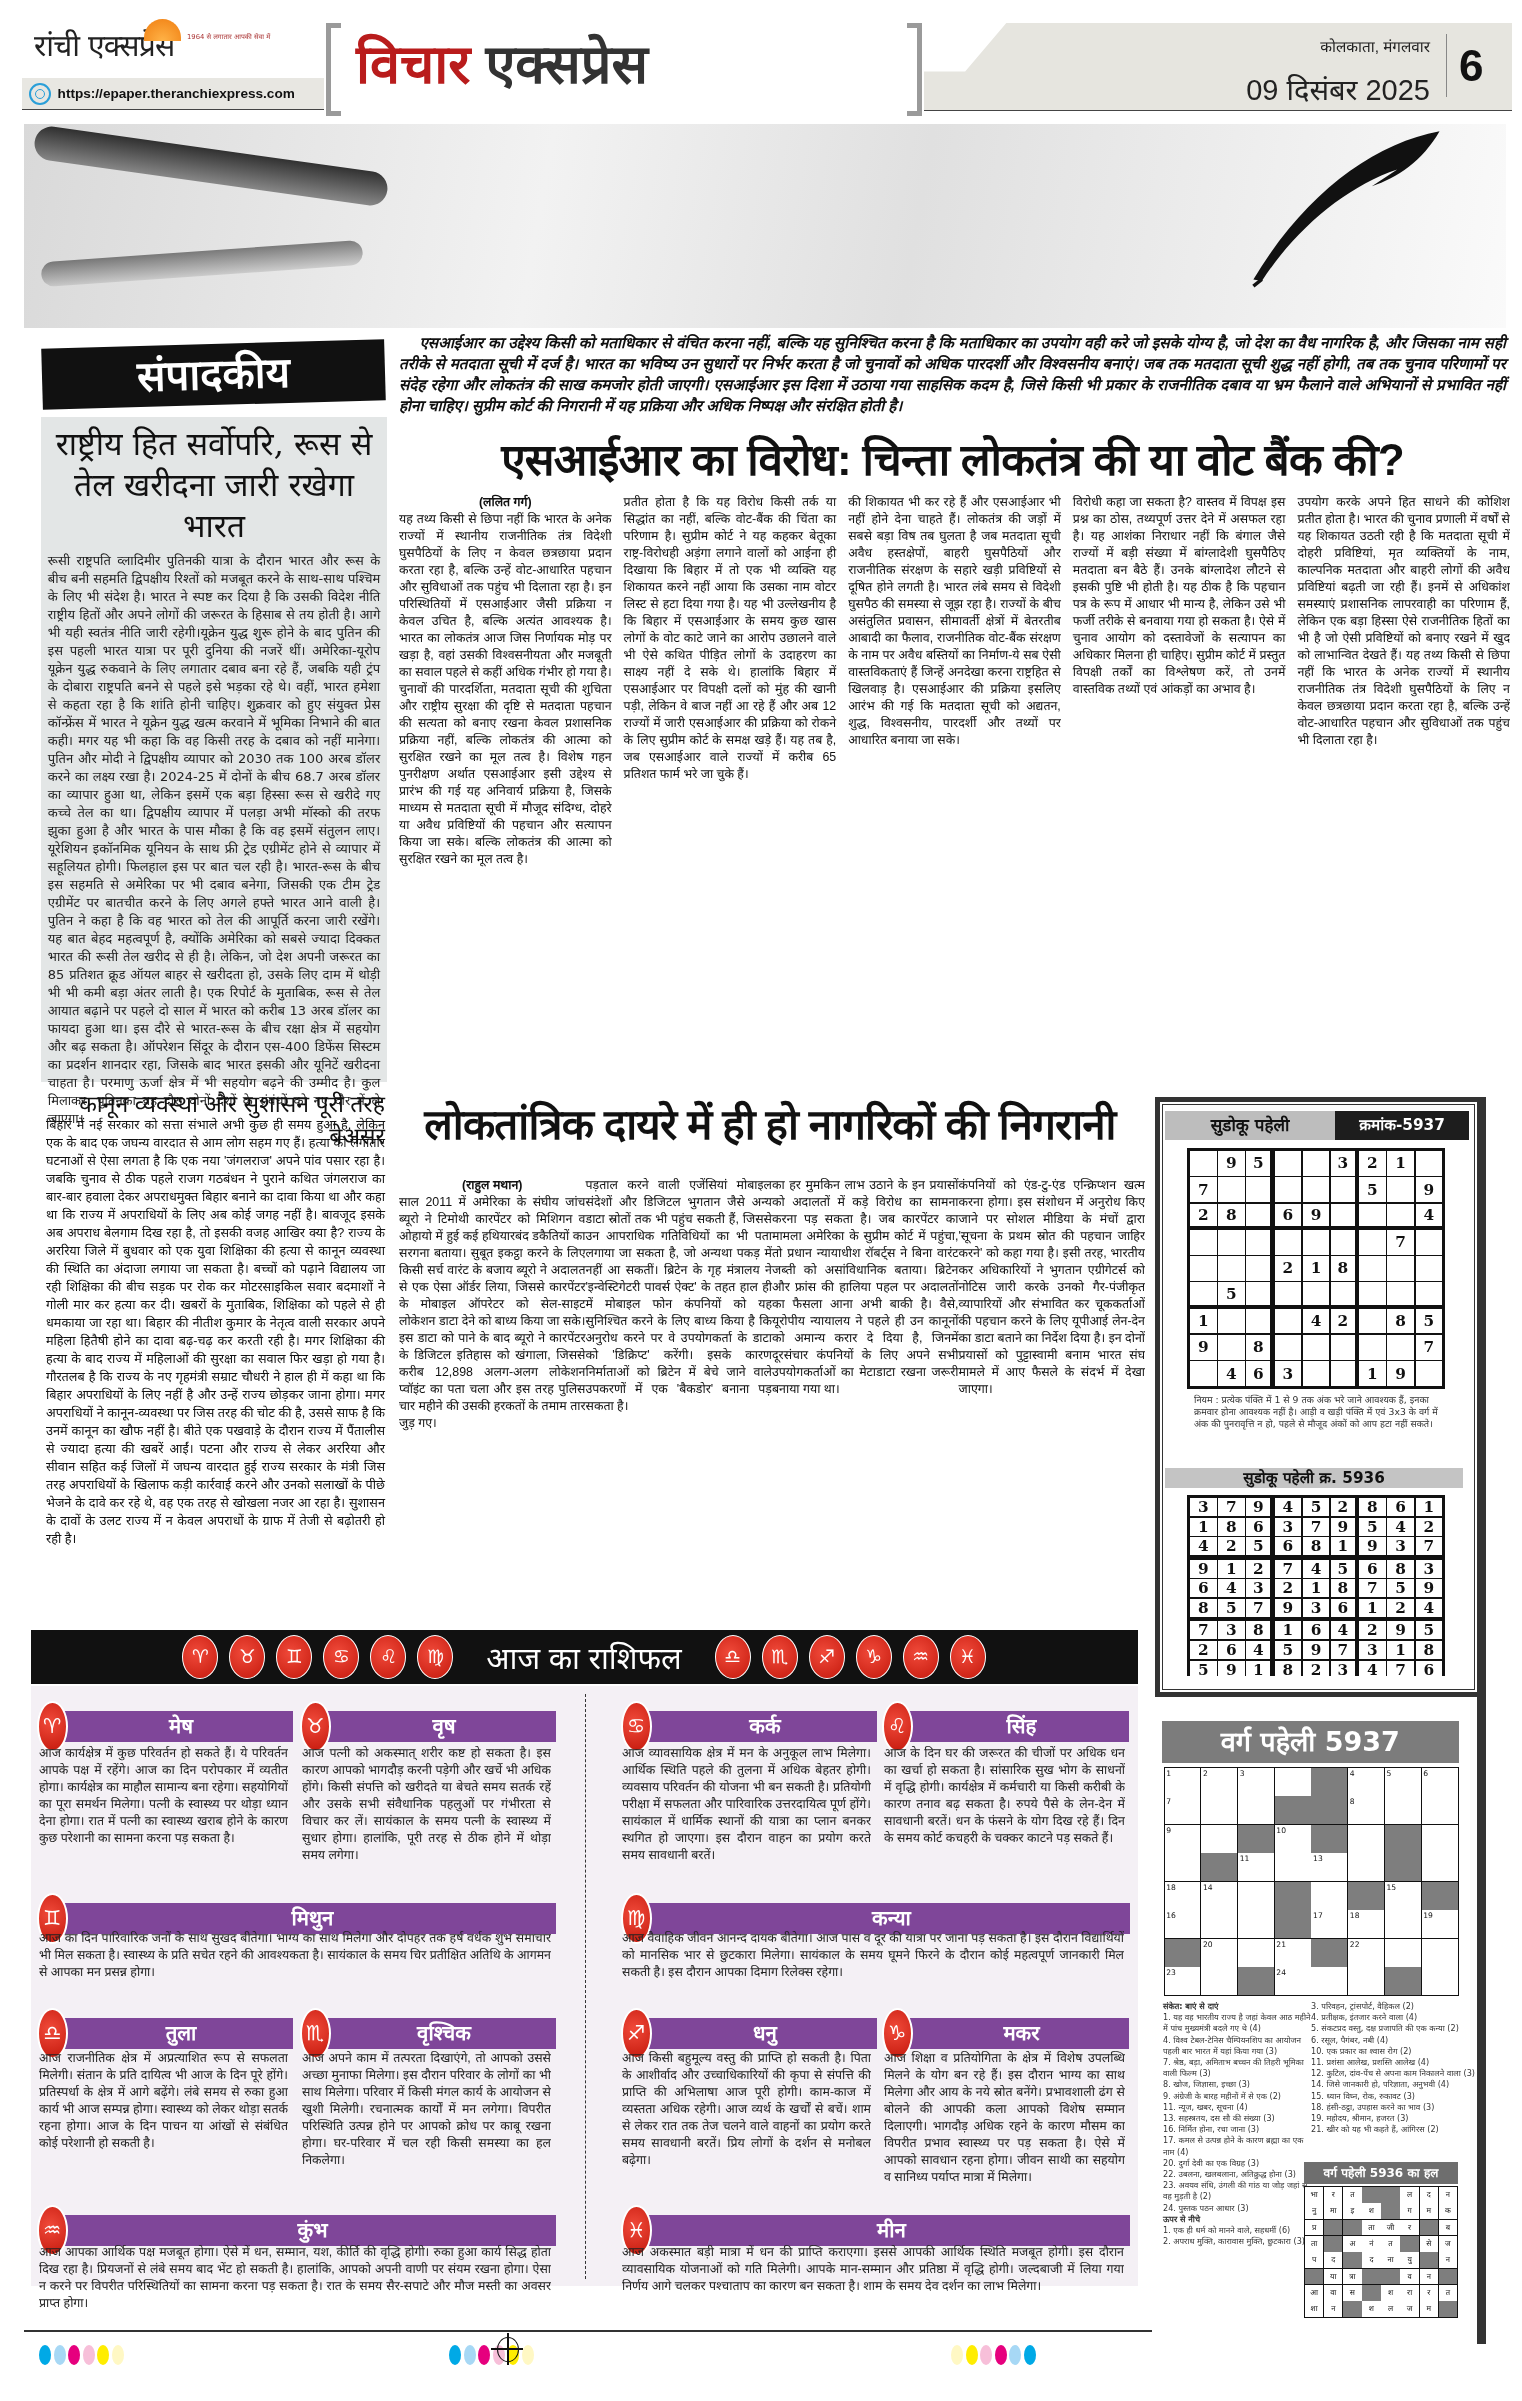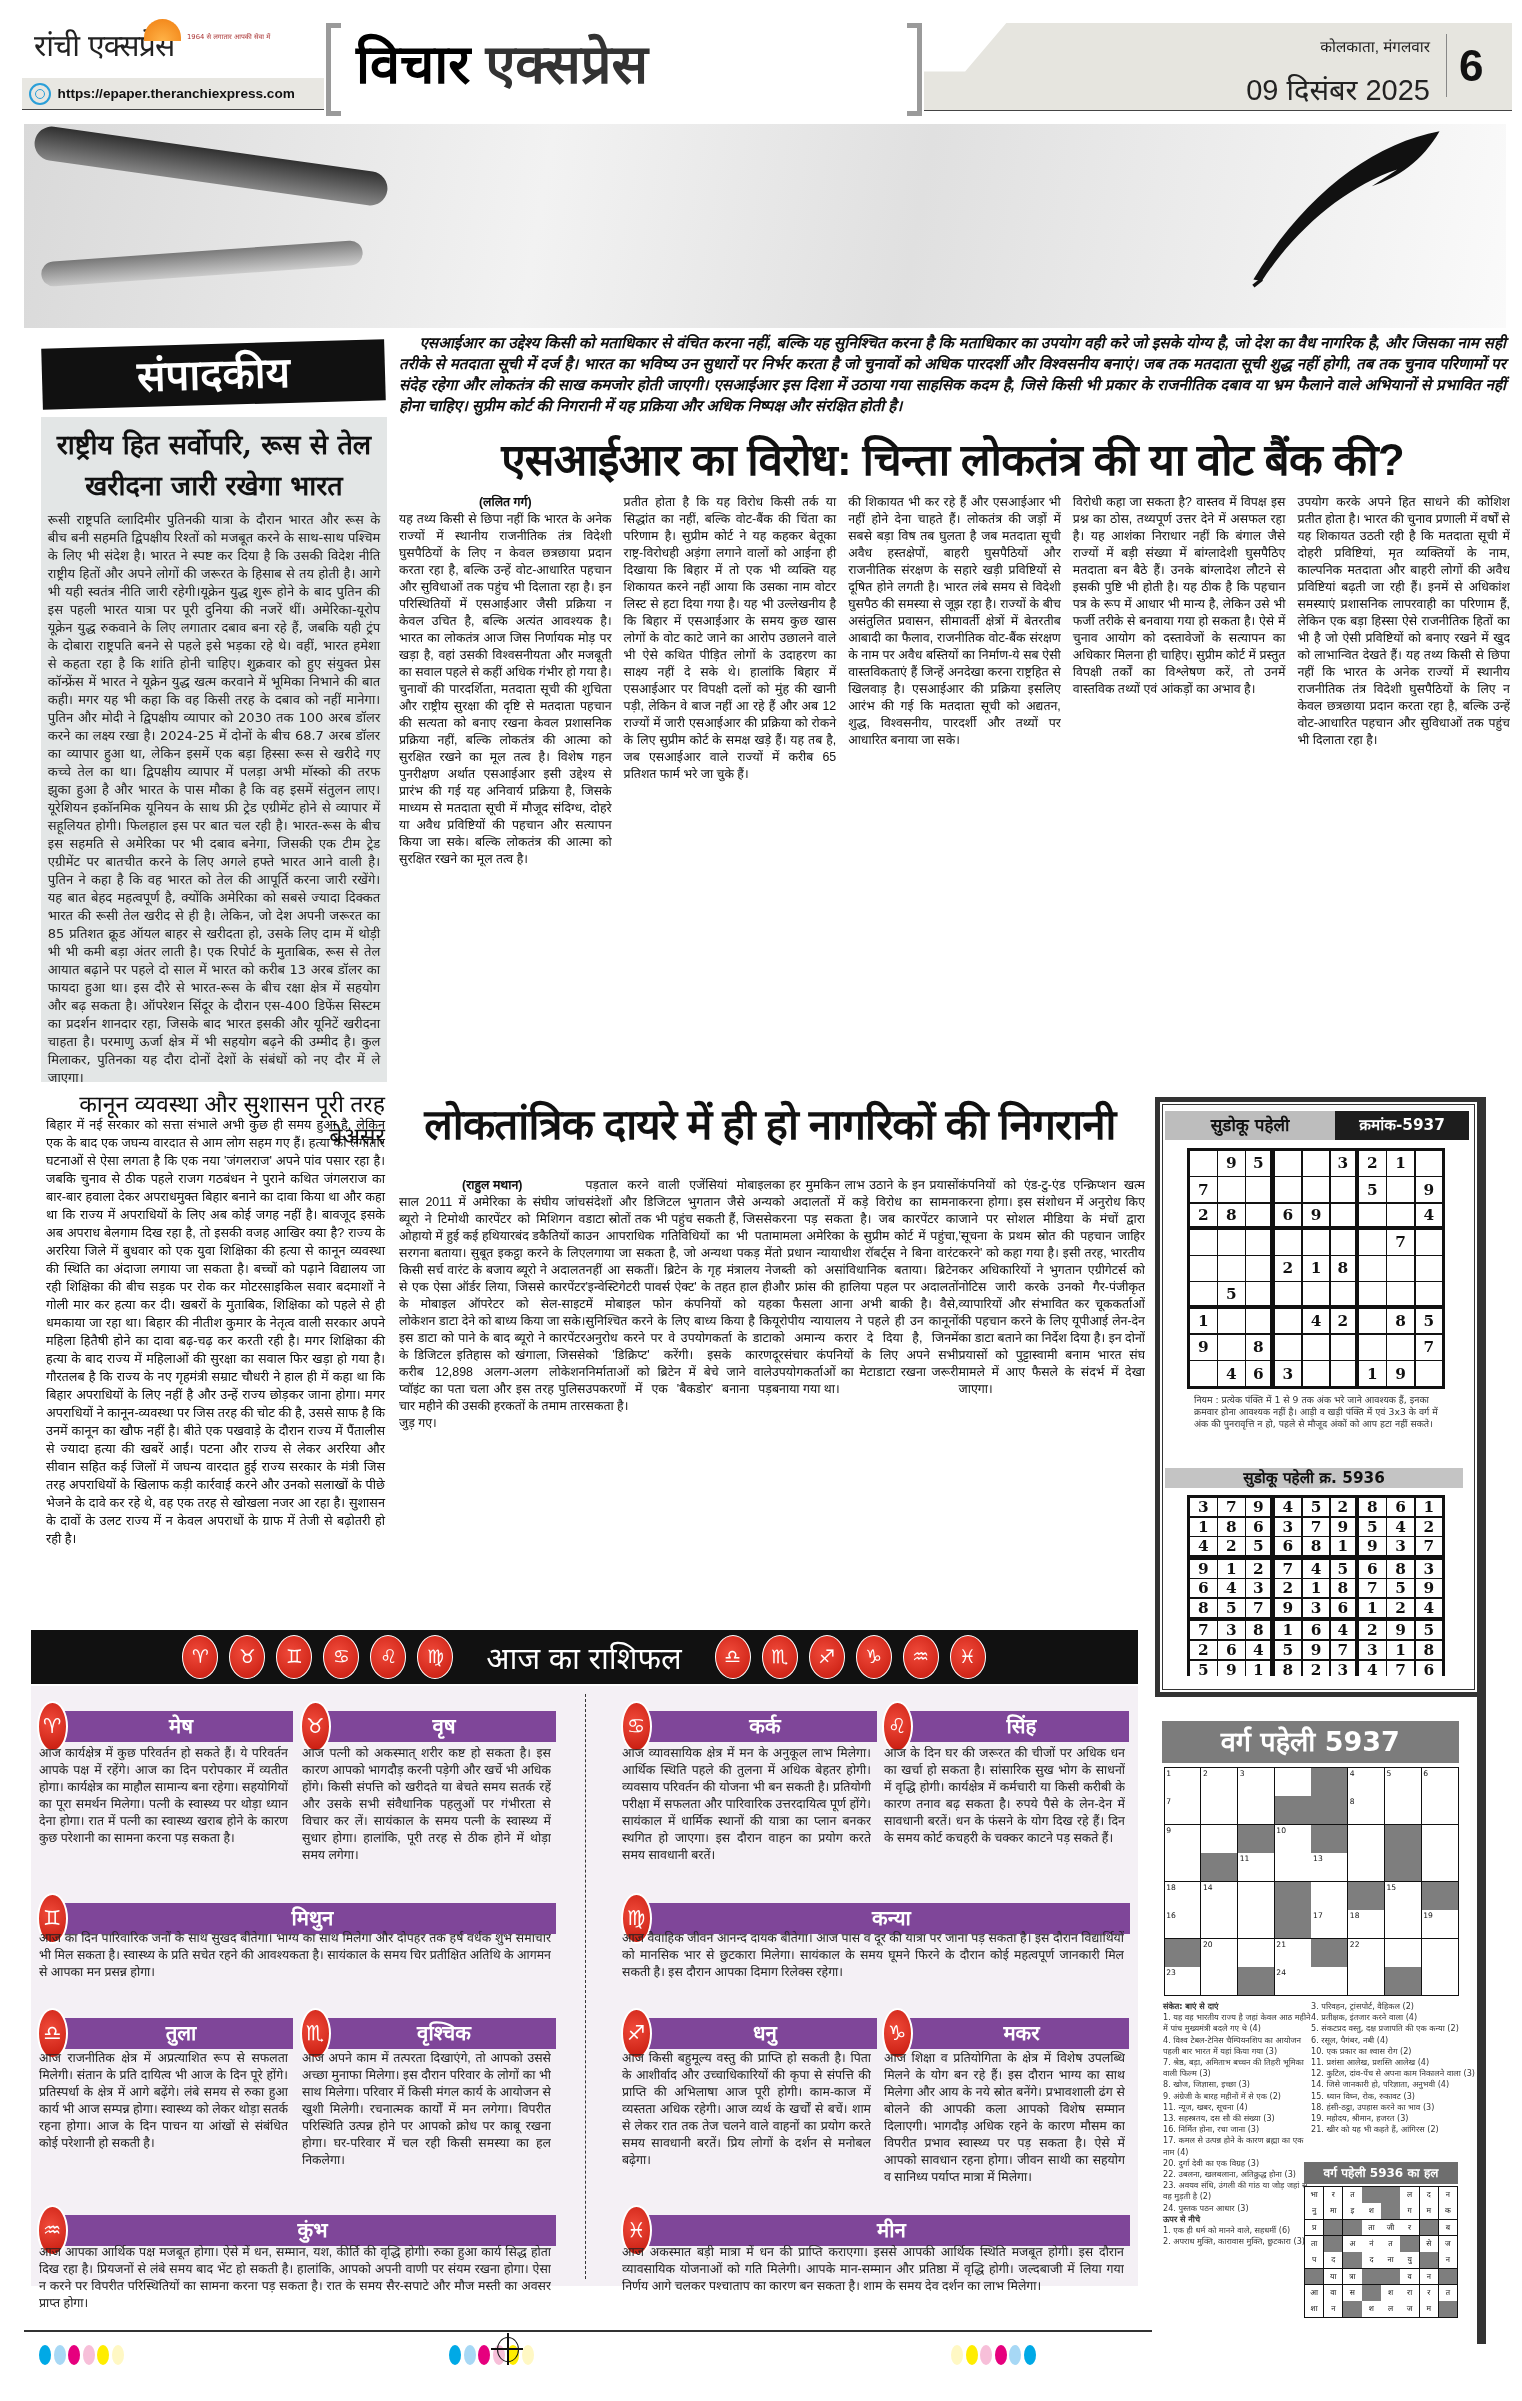--- a/index.html
+++ b/index.html
@@ -10,37 +10,37 @@
 .logo-sun{left:144px;top:18.7px;width:37px;height:22px;border-radius:37px 37px 0 0;background:radial-gradient(circle at 50% 100%,#ffb347,#f07d10);}
 .logo-tag{left:187px;top:32px;font-size:6.8px;color:#a33}
 .urlbar{left:22px;top:78px;width:302px;height:32px;background:#e8e7e2;border-bottom:1.7px solid #444;display:flex;align-items:center;padding-left:6.8px}
 .url-icon{width:22px;height:22px;border-radius:50%;border:2.5px solid #2a9fd8;margin-right:6.8px;position:relative}
 .url-icon:after{content:"";position:absolute;left:4.2px;top:4.2px;width:8.5px;height:8.5px;border-radius:50%;border:1.7px solid #2a9fd8}
 .url{font-family:"Liberation Sans",sans-serif;font-weight:bold;font-size:13.6px;color:#111}
 .bracket{top:23px;width:15.3px;height:93px;border:5.1px solid #9a9a9a;}
 .bl{left:326px;border-right:none}
 .br{left:907px;border-left:none}
 .section-title{left:356px;top:25.4px;font-size:54px;font-weight:bold;font-family:"Liberation Sans",sans-serif;}
-.st-blue{color:#000000}
+.st-blue{color:#b91c1c}
 .st-gray{color:#333}
 .datebox{left:924px;top:23px;width:588px;height:88px;background:#e6e5df;clip-path:polygon(14% 0,100% 0,100% 100%,0 100%,0 55%,7% 55%);border-bottom:1.7px solid #444}
 .dateline{right:93px;top:36px;text-align:right;font-family:"Liberation Sans",sans-serif;color:#222}
 .city{font-size:15.3px}
 .date{font-size:29px;margin-top:13px}
 .pagenum{left:1446px;top:34px;font-size:44px;font-weight:bold;font-family:"Liberation Sans",sans-serif;border-left:1.7px solid #888;padding-left:12px;height:63px;line-height:63px}
 
 .banner{left:24px;top:124px;width:1482px;height:204px;background:linear-gradient(100deg,#d9d9d9 0%,#f2f2f2 35%,#e0e0e0 60%,#fafafa 100%);overflow:hidden}
 .pen{left:8.5px;top:25.4px;width:356px;height:34px;border-radius:17px;background:linear-gradient(180deg,#111,#777);transform:rotate(8deg);opacity:.85}
 .pen2{left:17px;top:127px;width:322px;height:25.4px;border-radius:17px;background:linear-gradient(180deg,#333,#bbb);transform:rotate(-4deg);opacity:.6}
 .banner-title{left:390px;top:34px;font-size:110px;font-weight:bold;font-style:italic;color:#8a8a8a;-webkit-text-stroke:2.5px #222;font-family:"DejaVu Serif",serif;letter-spacing:-3.4px}
 .quill{left:1204px;top:3.4px;width:220px;height:161px}
 
 .sampad{left:42px;top:344px;width:343px;height:61px;background:#111;transform:rotate(-1.6deg);color:#fff;font-size:42px;font-weight:bold;text-align:center;line-height:61px;font-family:"DejaVu Serif",serif}
 .edit-box{left:41px;top:417px;width:346px;height:665px;background:#e3e6e6;padding:6.8px 6.8px}
-.edit-head{font-size:27px;font-weight:bold;text-align:center;line-height:41px;font-family:"DejaVu Serif",serif}
+.edit-head{font-size:32px;font-weight:normal;text-align:center;line-height:41px;font-family:"DejaVu Serif",serif}
 .edit-body{font-size:13px;line-height:18px;text-align:justify;margin-top:5.1px;color:#222}
 .law-head{left:46px;top:1087px;width:339px;font-size:23px;text-align:right;font-family:"Liberation Sans",sans-serif}
 .law-body{left:46px;top:1116px;width:339px;font-size:12.7px;line-height:18px;text-align:justify;font-family:"Liberation Sans",sans-serif}
 
 .intro{left:399px;top:332px;width:1107px;font-size:15.3px;font-style:italic;font-weight:bold;line-height:21px;text-align:justify;text-indent:20.4px;font-family:"Liberation Sans",sans-serif}
 .h1{left:399px;top:428px;width:1107px;font-size:44px;font-weight:bold;font-family:"Liberation Sans",sans-serif;text-align:center;letter-spacing:-0.8px}
 .cols{left:399px;top:494px;width:1111px;display:grid;grid-template-columns:repeat(5,1fr);gap:12px;font-family:"Liberation Sans",sans-serif;font-size:12.4px;line-height:17px;text-align:justify;height:585px;overflow:hidden}
 .byline{text-align:center;font-weight:bold}
 .h2{left:397px;top:1094px;width:746px;font-size:42px;font-weight:bold;font-family:"Liberation Sans",sans-serif;text-align:center;letter-spacing:-0.8px}
 .cols2{left:399px;top:1177px;width:746px;display:grid;grid-template-columns:repeat(4,1fr);font-family:"Liberation Sans",sans-serif;font-size:12.4px;line-height:17px;text-align:justify;height:441px;overflow:hidden}

